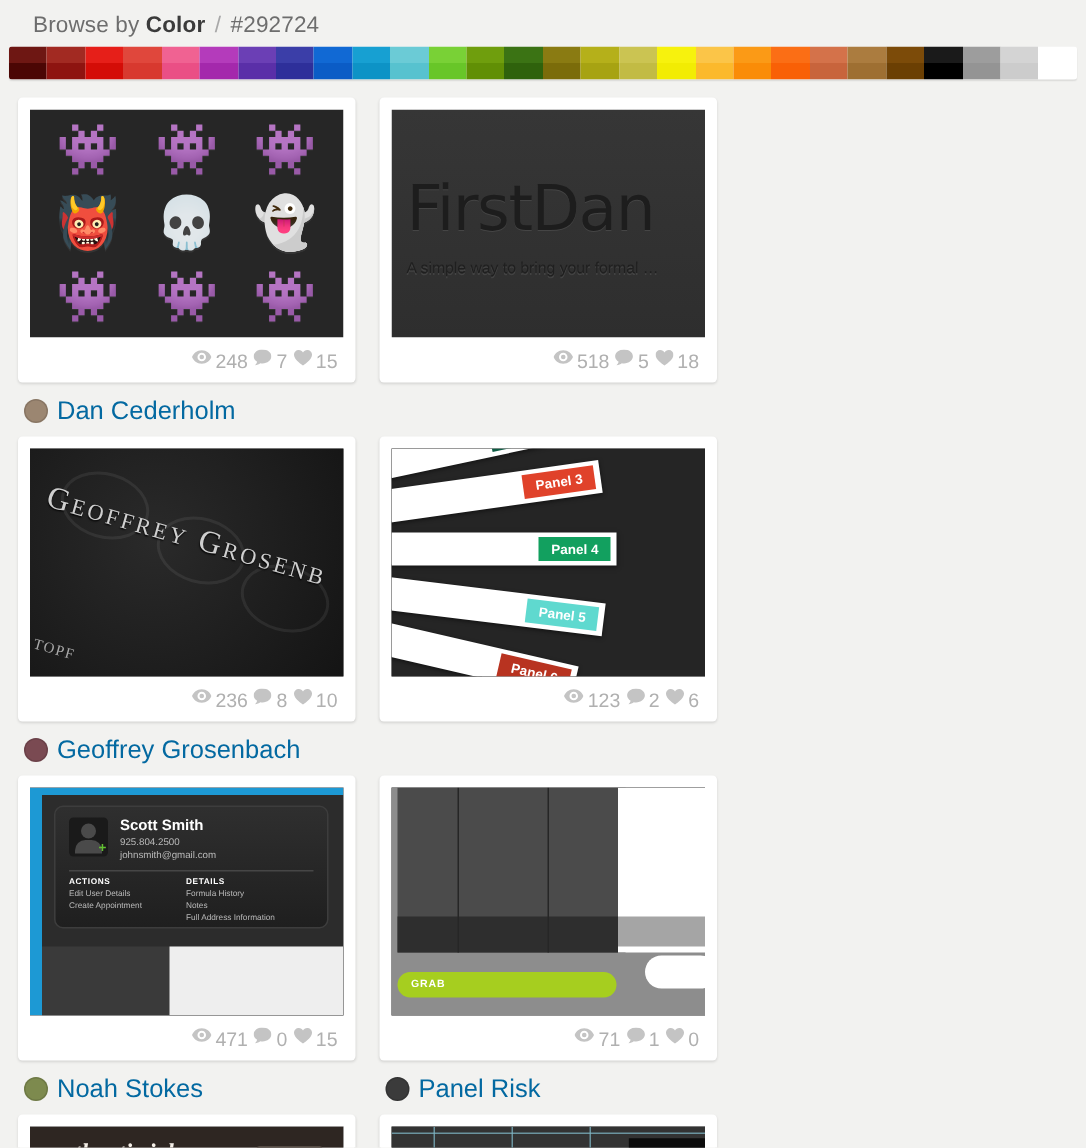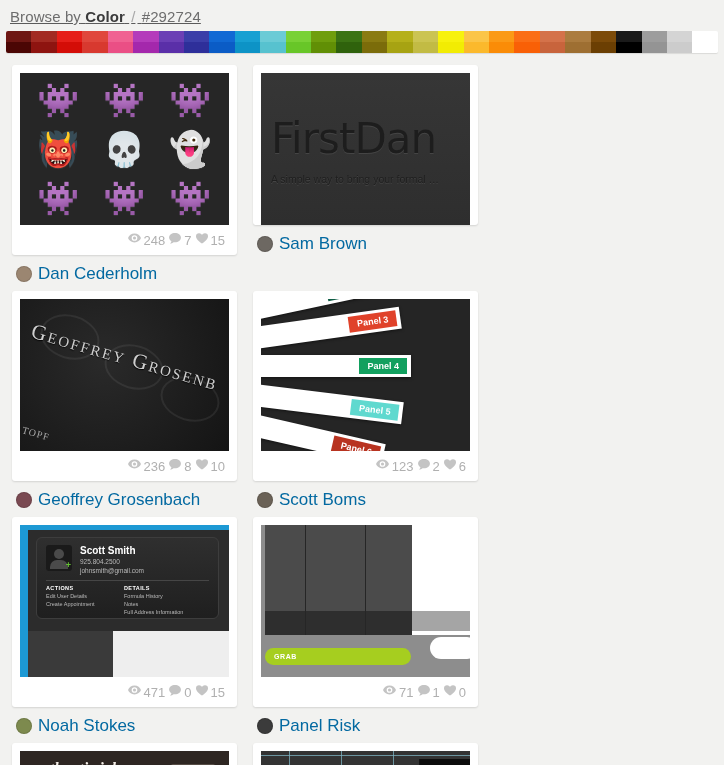--- a/index.html
+++ b/index.html
@@ -7,25 +7,24 @@
     margin: 0; padding: 0;
     width: 724px; height: 765px;
     background: #f2f2f0;
     font-family: "Liberation Sans", sans-serif;
     overflow: hidden;
   }
   .page { width: 724px; height: 765px; position: relative; background: #f2f2f0; }
 
   
   .browse-header {
-    padding: 8px 10px 6px 10px;
+    padding: 8px 10px 6px 22px;
     font-size: 15px;
     color: #5b5b5b;
     letter-spacing: .1px;
-    text-decoration: underline;
   }
   .browse-header .lbl { color: #6d6d6d; }
   .browse-header .strong { font-weight: bold; color: #3b3b3b; }
   .browse-header .sep { color: #a8a8a8; padding: 0 2px; }
   .browse-header .hex { color: #6d6d6d; }
 
   
   .color-bar {
     display: flex;
     height: 22px;
@@ -343,24 +342,46 @@
         </div>
       </div>
       <div class="shot-cell">
         <div class="card">
           <div class="thumb">
             <div class="fd-wrap">
               <div class="fd-title">FirstDan</div>
               <div class="fd-sub">A simple way to bring your formal …</div>
             </div>
           </div>
-        </div>
-        <div class="author">
-          <span class="avatar" style="background:#6d6862"></span>
-          <span class="author-name">Sam Brown</span>
+          <div class="stats">
+            <span class="stat">
+              <span>
+                <svg width="13" height="10" viewBox="0 0 16 11">
+                  <path d="M8 0C4 0 1.2 2.6 0 5.5 1.2 8.4 4 11 8 11s6.8-2.6 8-5.5C14.8 2.6 12 0 8 0zm0 9a3.5 3.5 0 110-7 3.5 3.5 0 010 7zm0-1.6a1.9 1.9 0 100-3.8 1.9 1.9 0 000 3.8z"></path>
+                </svg>
+              </span>
+              <span class="num">518</span>
+            </span>
+            <span class="stat">
+              <span>
+                <svg width="12" height="11" viewBox="0 0 14 13">
+                  <path d="M7 0C3.1 0 0 2.4 0 5.4c0 1.8 1.1 3.3 2.8 4.3-.2.9-.8 1.9-1.7 2.8 1.7-.2 3.2-.9 4.2-1.7.5.1 1.1.2 1.7.2 3.9 0 7-2.4 7-5.6S10.9 0 7 0z"></path>
+                </svg>
+              </span>
+              <span class="num">5</span>
+            </span>
+            <span class="stat">
+              <span>
+                <svg width="12" height="11" viewBox="0 0 14 12">
+                  <path d="M7 12S0 7.6 0 3.8A3.6 3.6 0 013.7 0C5.2 0 6.4.9 7 2 7.6.9 8.8 0 10.3 0A3.6 3.6 0 0114 3.8C14 7.6 7 12 7 12z"></path>
+                </svg>
+              </span>
+              <span class="num">18</span>
+            </span>
+          </div>
         </div>
       </div>
       <div class="shot-cell">
         <div class="card">
           <div class="thumb">
             <div class="gg-wrap">
               <div class="gg-blob" style="left:20px;top:16px;width:60px;height:44px;transform:rotate(16deg)"></div>
               <div class="gg-blob" style="left:84px;top:46px;width:60px;height:44px;transform:rotate(16deg)"></div>
               <div class="gg-blob" style="left:140px;top:78px;width:60px;height:44px;transform:rotate(16deg)"></div>
               <div class="gg-text">Geoffrey Grosenb</div>
@@ -439,24 +460,20 @@
             </span>
             <span class="stat">
               <span>
                 <svg width="12" height="11" viewBox="0 0 14 12">
                   <path d="M7 12S0 7.6 0 3.8A3.6 3.6 0 013.7 0C5.2 0 6.4.9 7 2 7.6.9 8.8 0 10.3 0A3.6 3.6 0 0114 3.8C14 7.6 7 12 7 12z"></path>
                 </svg>
               </span>
               <span class="num">6</span>
             </span>
           </div>
-        </div>
-        <div class="author">
-          <span class="avatar" style="background:#6b6257"></span>
-          <span class="author-name">Scott Boms</span>
         </div>
       </div>
       <div class="shot-cell">
         <div class="card">
           <div class="thumb">
             <div class="cc-wrap">
               <div class="cc-body"></div>
               <div class="cc-left"></div>
               <div class="cc-topline"></div>
               <div class="cc-foot"></div>

